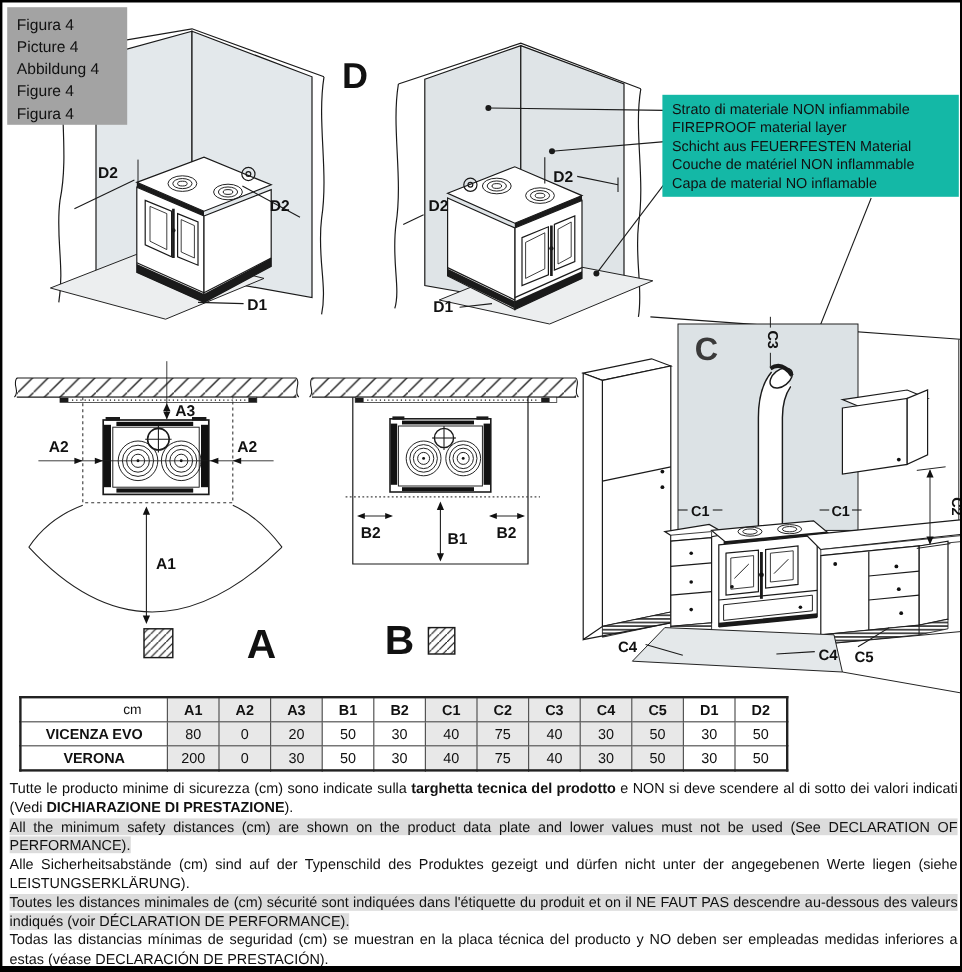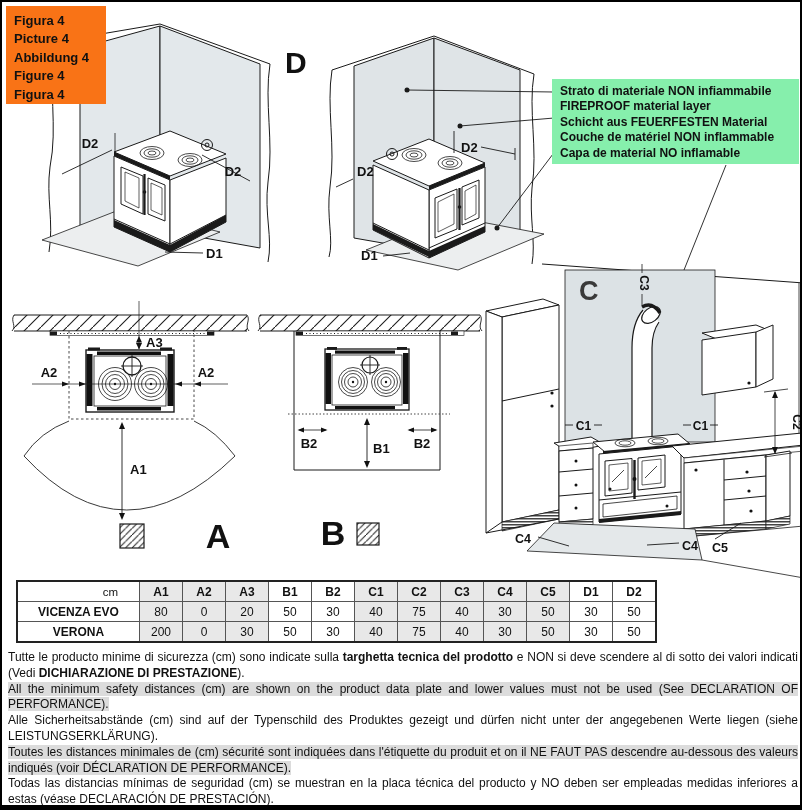--- a/index.html
+++ b/index.html
@@ -1,23 +1,23 @@
 <!DOCTYPE html>
 <html><head>
 <meta charset="utf-8">
 <style>
   html,body{margin:0;padding:0;background:#888;}
   .page{position:relative;width:802px;height:810px;background:#fff;box-sizing:border-box;
         border:2px solid #000;border-bottom-width:5px;overflow:hidden;
         font-family:"Liberation Sans",sans-serif;color:#111;}
   .absbox{position:absolute;box-sizing:border-box;}
-  #figure-label{left:4px;top:4px;width:100px;height:98px;background:#f97316;
-        padding:6px 0 0 8px;font-weight:bold;font-size:13px;line-height:18.4px;}
-  #fireproof-box{left:550px;top:77px;width:247px;height:85px;background:#86efac;
-        padding:5px 4px 0 8px;font-weight:bold;font-size:12px;line-height:15.4px;}
+  #figure-label{left:4px;top:4px;width:100px;height:98px;background:#a3a3a3;
+        padding:6px 0 0 8px;font-weight:normal;font-size:13px;line-height:18.4px;}
+  #fireproof-box{left:550px;top:77px;width:247px;height:85px;background:#14b8a6;
+        padding:5px 4px 0 8px;font-weight:normal;font-size:12px;line-height:15.4px;}
   svg{position:absolute;left:0;top:0;}
   svg text{font-family:"Liberation Sans",sans-serif;font-weight:bold;fill:#111;}
   .dimlbl{font-size:13px;}
   .biglbl{font-size:30px;}
   
   #dist-table{position:absolute;left:14px;top:578px;border-collapse:collapse;
         border:2px solid #222;}
   #dist-table td,#dist-table th{border:1px solid #555;height:19px;text-align:center;
         font-size:12px;padding:0;}
   #dist-table .modelcol{width:100px;}

